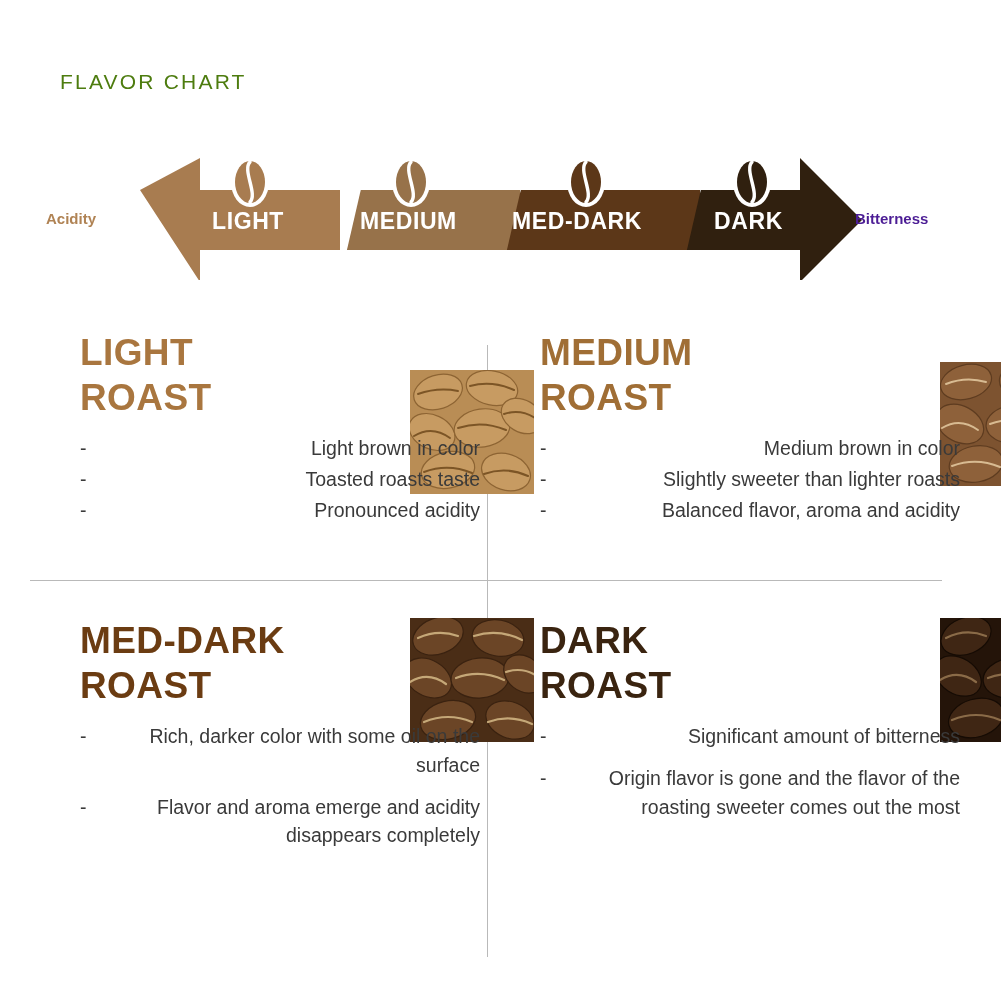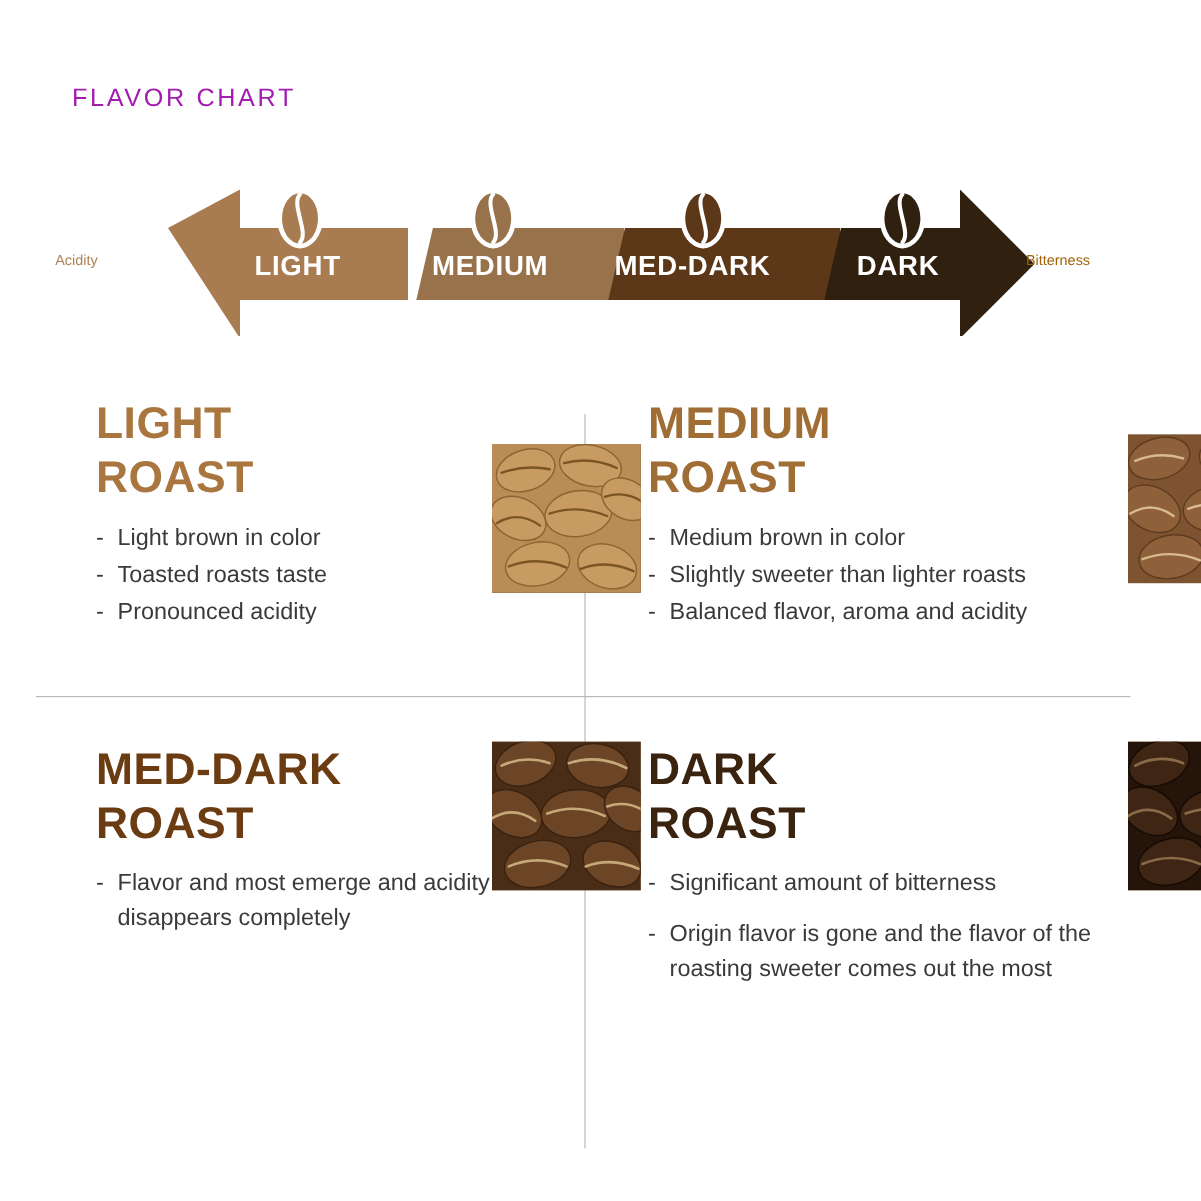--- a/index.html
+++ b/index.html
@@ -16,46 +16,46 @@
     position: relative;
   }
 
   
   .page-title {
     position: absolute;
     left: 60px;
     top: 70px;
     font-size: 21px;
     letter-spacing: 2.2px;
-    color: #a21caf;
+    color: #4d7c0f;
     font-weight: 400;
     white-space: nowrap;
   }
 
   
   .scale-region {
     position: absolute;
     left: 0;
     top: 150px;
     width: 1001px;
     height: 130px;
   }
   .scale-svg {
     position: absolute;
     left: 0;
     top: 0;
   }
   .scale-label {
     position: absolute;
-    font-size: 12px;
-    font-weight: 400;
+    font-size: 15px;
+    font-weight: 700;
     white-space: nowrap;
   }
   .scale-label.left  { left: 46px;  top: 60px; color: #b08354; }
-  .scale-label.right { left: 855px; top: 60px; color: #a16207; }
+  .scale-label.right { left: 855px; top: 60px; color: #4c1d95; }
 
   .seg-text {
     position: absolute;
     color: #ffffff;
     font-size: 23px;
     font-weight: 700;
     letter-spacing: 0.6px;
     white-space: nowrap;
     top: 58px;
   }
@@ -104,20 +104,21 @@
   .roast-title.meddark { color: #6b3c12; }
   .roast-title.dark    { color: #3a2410; }
 
   .bullets {
     list-style: none;
     margin: 0;
     padding: 0;
     font-size: 19.5px;
     color: #3a3a3a;
     line-height: 1.47;
+    text-align: right;
   }
   .bullets li {
     position: relative;
     padding-left: 18px;
     margin-bottom: 2px;
   }
   .bullets.spaced li { margin-bottom: 13px; }
   .bullets li::before {
     content: "-";
     position: absolute;
@@ -290,21 +291,22 @@
           <path d="M 46,60 Q 70,51 94,62"></path>
           <path d="M 96,54 Q 114,48 130,60"></path>
           <path d="M 14,104 Q 38,94 62,104"></path>
           <path d="M 78,104 Q 100,96 122,106"></path>
         </g>
       </svg>
     </div>
     <h2 class="roast-title meddark">MED-DARK
 ROAST</h2>
     <ul class="bullets spaced">
-      <li>Flavor and most emerge and acidity disappears completely</li>
+      <li>Rich, darker color with some oil on the surface</li>
+      <li>Flavor and aroma emerge and acidity disappears completely</li>
     </ul>
   </div>
 
   <div class="quadrant q-br">
     <div class="bean-photo photo-br">
       <svg width="124" height="124" viewBox="0 0 124 124">
         <rect width="124" height="124" fill="#241409"></rect>
         <g fill="#3f2614" stroke="#150b04" stroke-width="1.2">
           <ellipse cx="26" cy="18" rx="26" ry="18" transform="rotate(-22 26 18)"></ellipse>
           <ellipse cx="88" cy="18" rx="26" ry="18" transform="rotate(8 88 18)"></ellipse>

